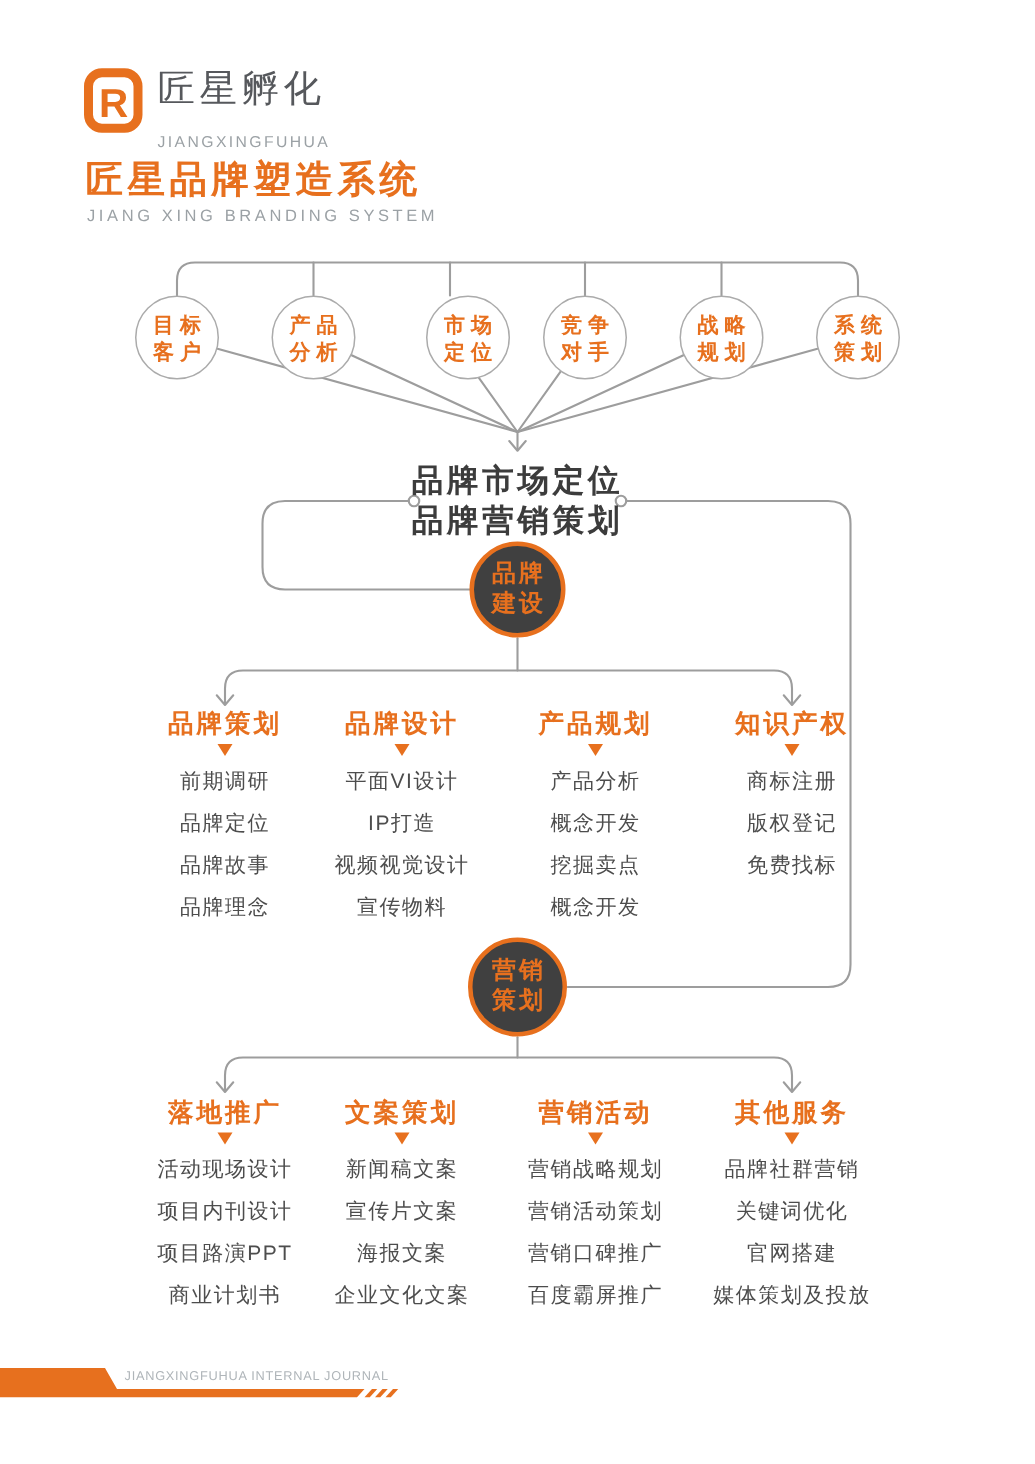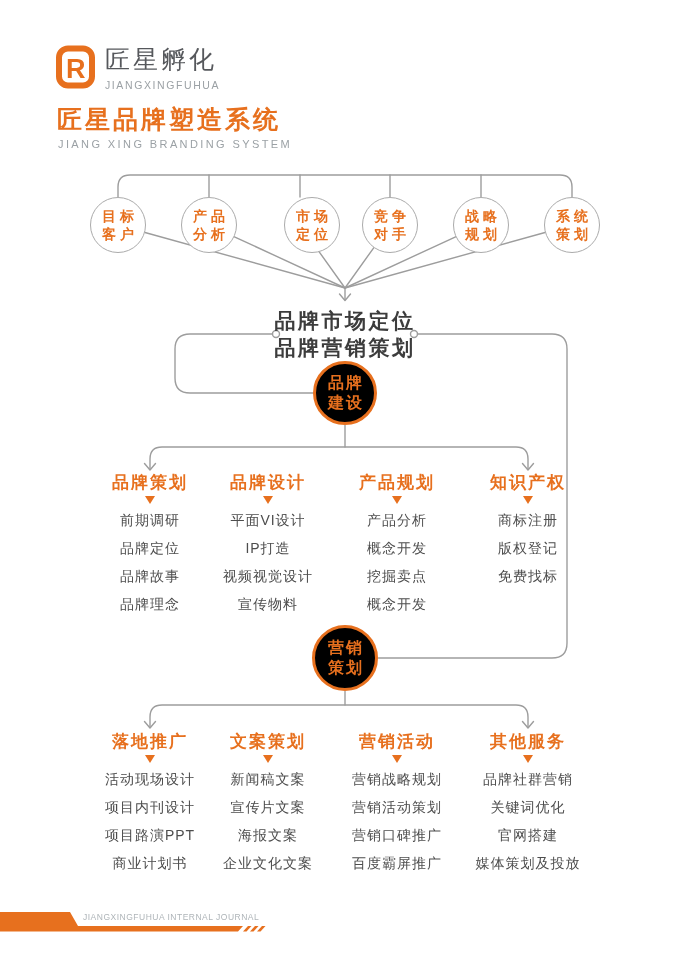--- a/index.html
+++ b/index.html
@@ -3,42 +3,42 @@
 <meta charset="utf-8">
 <style>
   html,body{margin:0;padding:0;background:#e8e8e8;}
   .page{
     position:relative;width:690px;height:976px;margin:0 auto;background:#ffffff;
     font-family:"Liberation Sans", sans-serif;overflow:hidden;
   }
   
   .logo{position:absolute;left:55px;top:45px;display:flex;gap:9px;align-items:flex-start;}
   .logo-name{font-size:25px;color:#56585C;letter-spacing:3px;line-height:28px;font-weight:500;white-space:nowrap;}
-  .logo-latin{font-size:10.5px;color:#9BA1A5;letter-spacing:1.6px;margin-top:6px;white-space:nowrap;}
+  .logo-latin{font-size:10.5px;color:#9BA1A5;letter-spacing:1.6px;margin-top:16px;white-space:nowrap;}
   .title{position:absolute;left:57px;top:103px;font-size:25px;font-weight:bold;color:#E7701E;letter-spacing:3px;white-space:nowrap;}
   .subtitle{position:absolute;left:58px;top:138px;font-size:11px;color:#9BA1A5;letter-spacing:2.4px;white-space:nowrap;}
   
   svg.wires{position:absolute;left:0;top:0;z-index:1;}
   
   .src-circle{
     position:absolute;width:56px;height:56px;box-sizing:border-box;border:1.5px solid #ABABAB;
     border-radius:50%;background:#fff;display:flex;flex-direction:column;align-items:center;
     justify-content:center;z-index:2;top:197px;
   }
   .src-circle span{display:block;font-size:14px;font-weight:bold;color:#E7701E;line-height:18px;letter-spacing:4px;padding-left:4px;white-space:nowrap;}
   
   .pos-text{
     position:absolute;left:345px;top:307px;transform:translateX(-50%);text-align:center;
     font-size:21px;font-weight:bold;color:#3C3C3C;letter-spacing:2.5px;line-height:27px;
     white-space:nowrap;z-index:2;
   }
   
   .hub{
-    position:absolute;box-sizing:border-box;border:3px solid #E7701E;border-radius:50%;background:#000000;
-    display:flex;flex-direction:column;align-items:center;justify-content:center;z-index:2;
+    position:absolute;box-sizing:border-box;border:3px solid #E7701E;border-radius:50%;background:#404040;
+    display:flex;flex-direction:column;align-items:center;justify-content:center;z-index:2;font-family:Liberation Mono, monospace;
   }
   .hub span{display:block;font-size:16px;font-weight:bold;color:#E7701E;line-height:20px;letter-spacing:2px;padding-left:2px;white-space:nowrap;}
   .hub1{left:313px;top:361px;width:64px;height:64px;}
   .hub2{left:312px;top:625px;width:66px;height:66px;}
   
   .col{position:absolute;transform:translateX(-50%);text-align:center;z-index:2;width:170px;}
   .col .t{font-size:17px;font-weight:bold;color:#E7701E;letter-spacing:2px;line-height:19px;white-space:nowrap;}
   .col .tri{width:0;height:0;border-left:5.5px solid transparent;border-right:5.5px solid transparent;border-top:8px solid #E7701E;margin:4px auto 7px auto;}
   .col .i{font-size:14px;color:#4D4D4D;line-height:18px;margin-bottom:10px;letter-spacing:1px;white-space:nowrap;}
   

